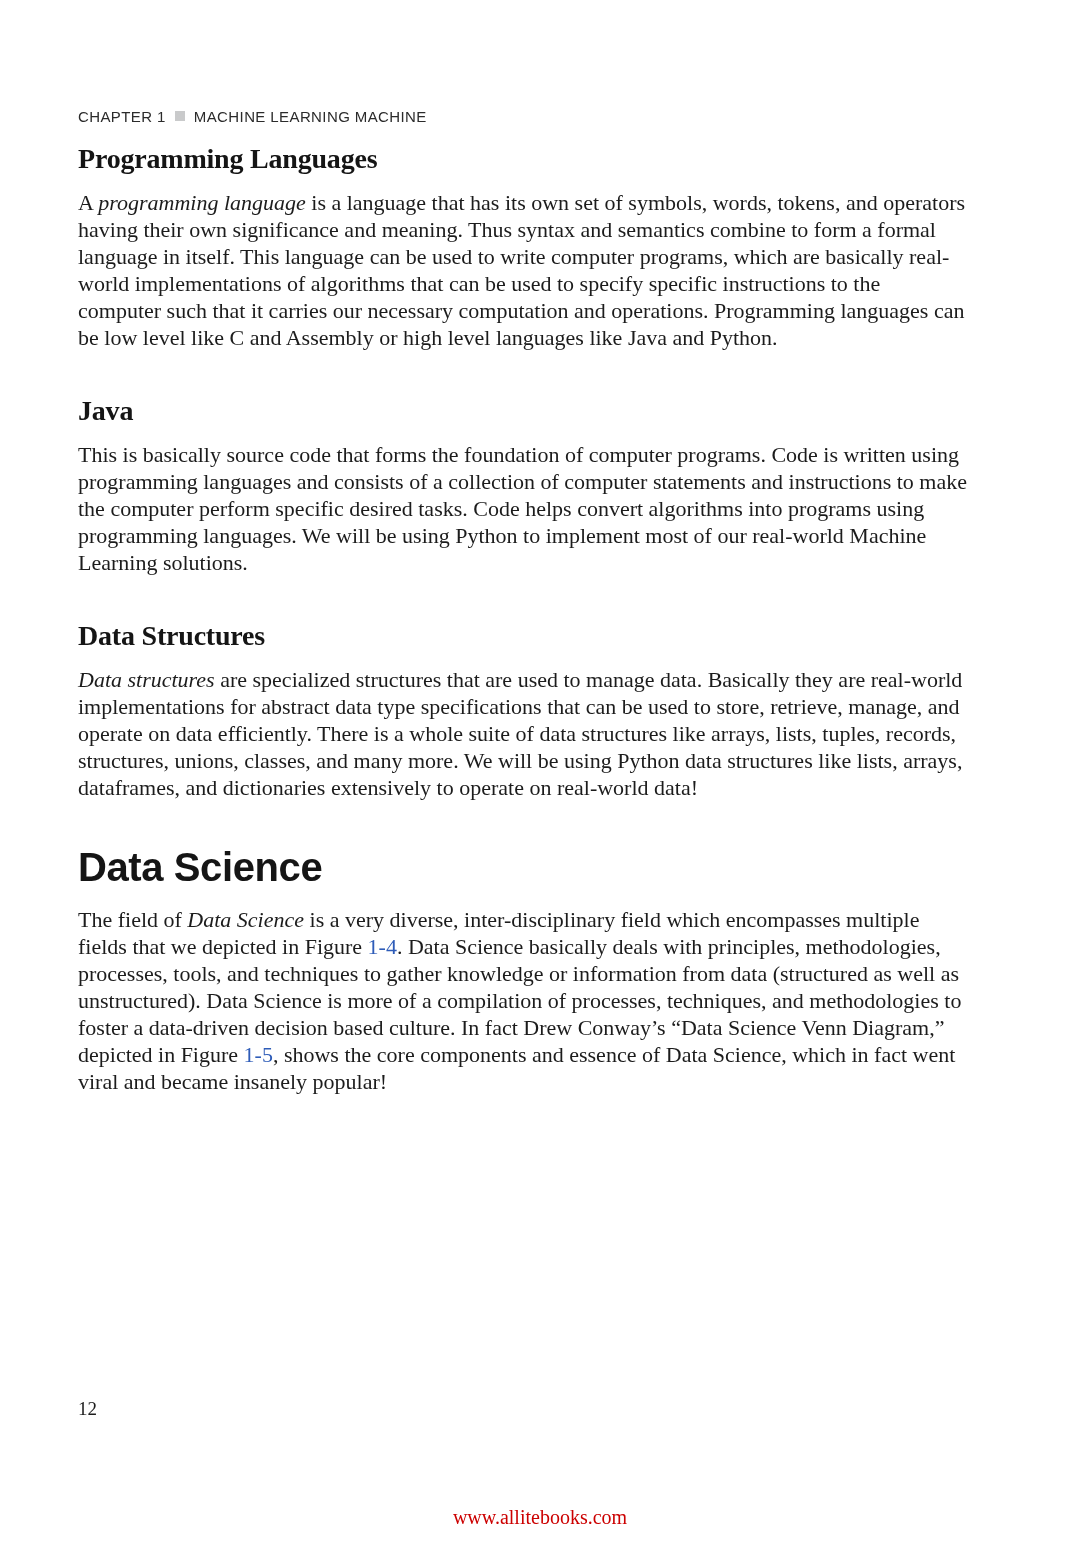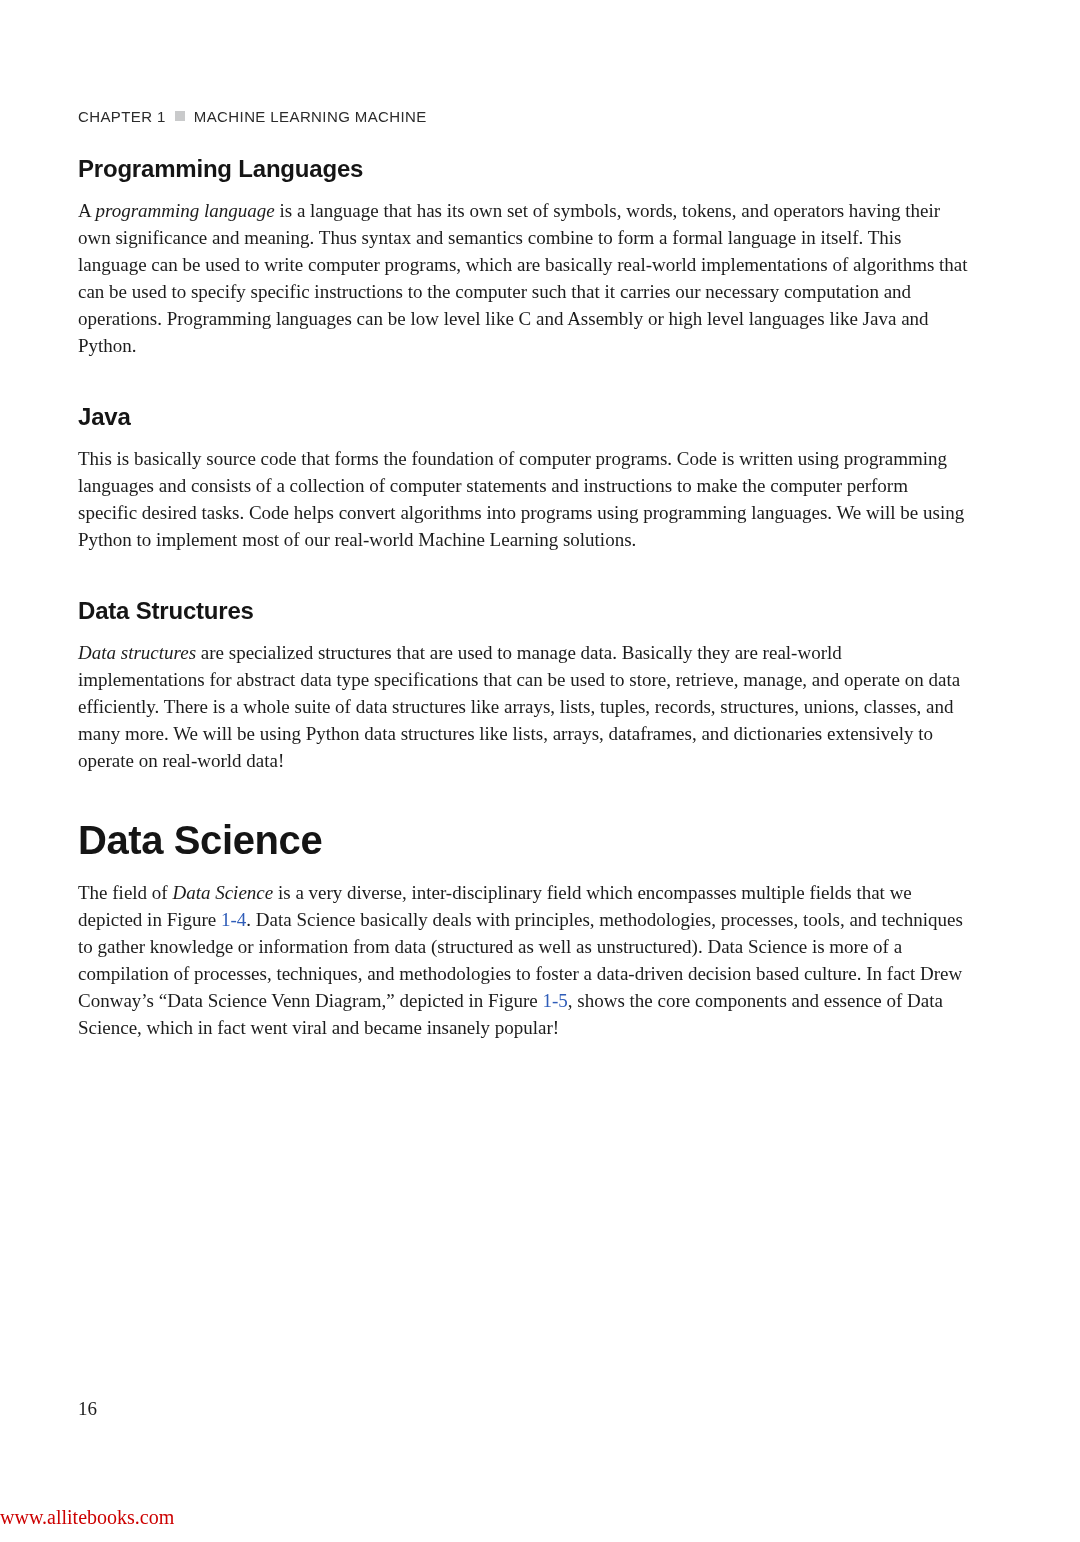--- a/index.html
+++ b/index.html
@@ -21,53 +21,53 @@
   }
 
   
   .running-head {
     font-family: "Liberation Sans", sans-serif;
     font-size: 15px;
     letter-spacing: 0.4px;
     color: #2b2b2b;
     display: flex;
     align-items: center;
-    margin-bottom: 30px;
+    margin-bottom: 18px;
   }
   .sep-square {
     display: inline-block;
     width: 10px;
     height: 10px;
     background: #c9cacb;
     margin: 0 9px;
     position: relative;
     top: -1px;
   }
 
   
   h2.sec-heading {
-    font-family: Liberation Sans, sans-serif;
+    font-family: Liberation Serif, serif;
     font-weight: bold;
-    font-size: 24px;
+    font-size: 28px;
     color: #151515;
     letter-spacing: -0.2px;
     margin-bottom: 14px;
   }
   h1.major-heading {
     font-family: "Liberation Sans", sans-serif;
     font-weight: bold;
     font-size: 40px;
     color: #151515;
     letter-spacing: -0.4px;
     margin-bottom: 16px;
   }
 
   
   .body-para {
-    font-size: 19px;
+    font-size: 22px;
     line-height: 27px;
     color: #1c1c1c;
     max-width: 890px;
   }
   .body-para .italic { font-style: italic; }
   .body-para .link {
     color: var(--figure-ref-color, #2e5cb8);
     cursor: pointer;
   }
 
@@ -82,21 +82,21 @@
     font-size: 19px;
     color: #1c1c1c;
   }
 
   
   .footer-link-wrap {
     position: absolute;
     left: 0;
     right: 0;
     top: 1506px;
-    text-align: left;
+    text-align: center;
   }
   .footer-link {
     font-size: 20px;
     color: var(--footer-link-color, #cc0000);
     text-decoration: none;
     cursor: pointer;
   }
 </style>
 </head>
 <body>
@@ -125,18 +125,18 @@
       <p class="body-para"><span class="italic">Data structures</span><span> are specialized structures that are used to manage data. Basically they are real-world implementations for abstract data type specifications that can be used to store, retrieve, manage, and operate on data efficiently. There is a whole suite of data structures like arrays, lists, tuples, records, structures, unions, classes, and many more. We will be using Python data structures like lists, arrays, dataframes, and dictionaries extensively to operate on real-world data!</span></p>
     </section>
 
     <section class="major">
       <h1 class="major-heading">Data Science</h1>
       <p class="body-para"><span>The field of </span><span class="italic">Data Science</span><span> is a very diverse, inter-disciplinary field which encompasses multiple fields that we depicted in Figure </span><span class="link">1-4</span><span>. Data Science basically deals with principles, methodologies, processes, tools, and techniques to gather knowledge or information from data (structured as well as unstructured). Data Science is more of a compilation of processes, techniques, and methodologies to foster a data-driven decision based culture. In fact Drew Conway’s “Data Science Venn Diagram,” depicted in Figure </span><span class="link">1-5</span><span>, shows the core components and essence of Data Science, which in fact went viral and became insanely popular!</span></p>
     </section>
 
   </div>
 
-  <div class="page-number">16</div>
+  <div class="page-number">12</div>
 
   <div class="footer-link-wrap">
     <a class="footer-link">www.allitebooks.com</a>
   </div>
 </div>
 
 </body></html>

